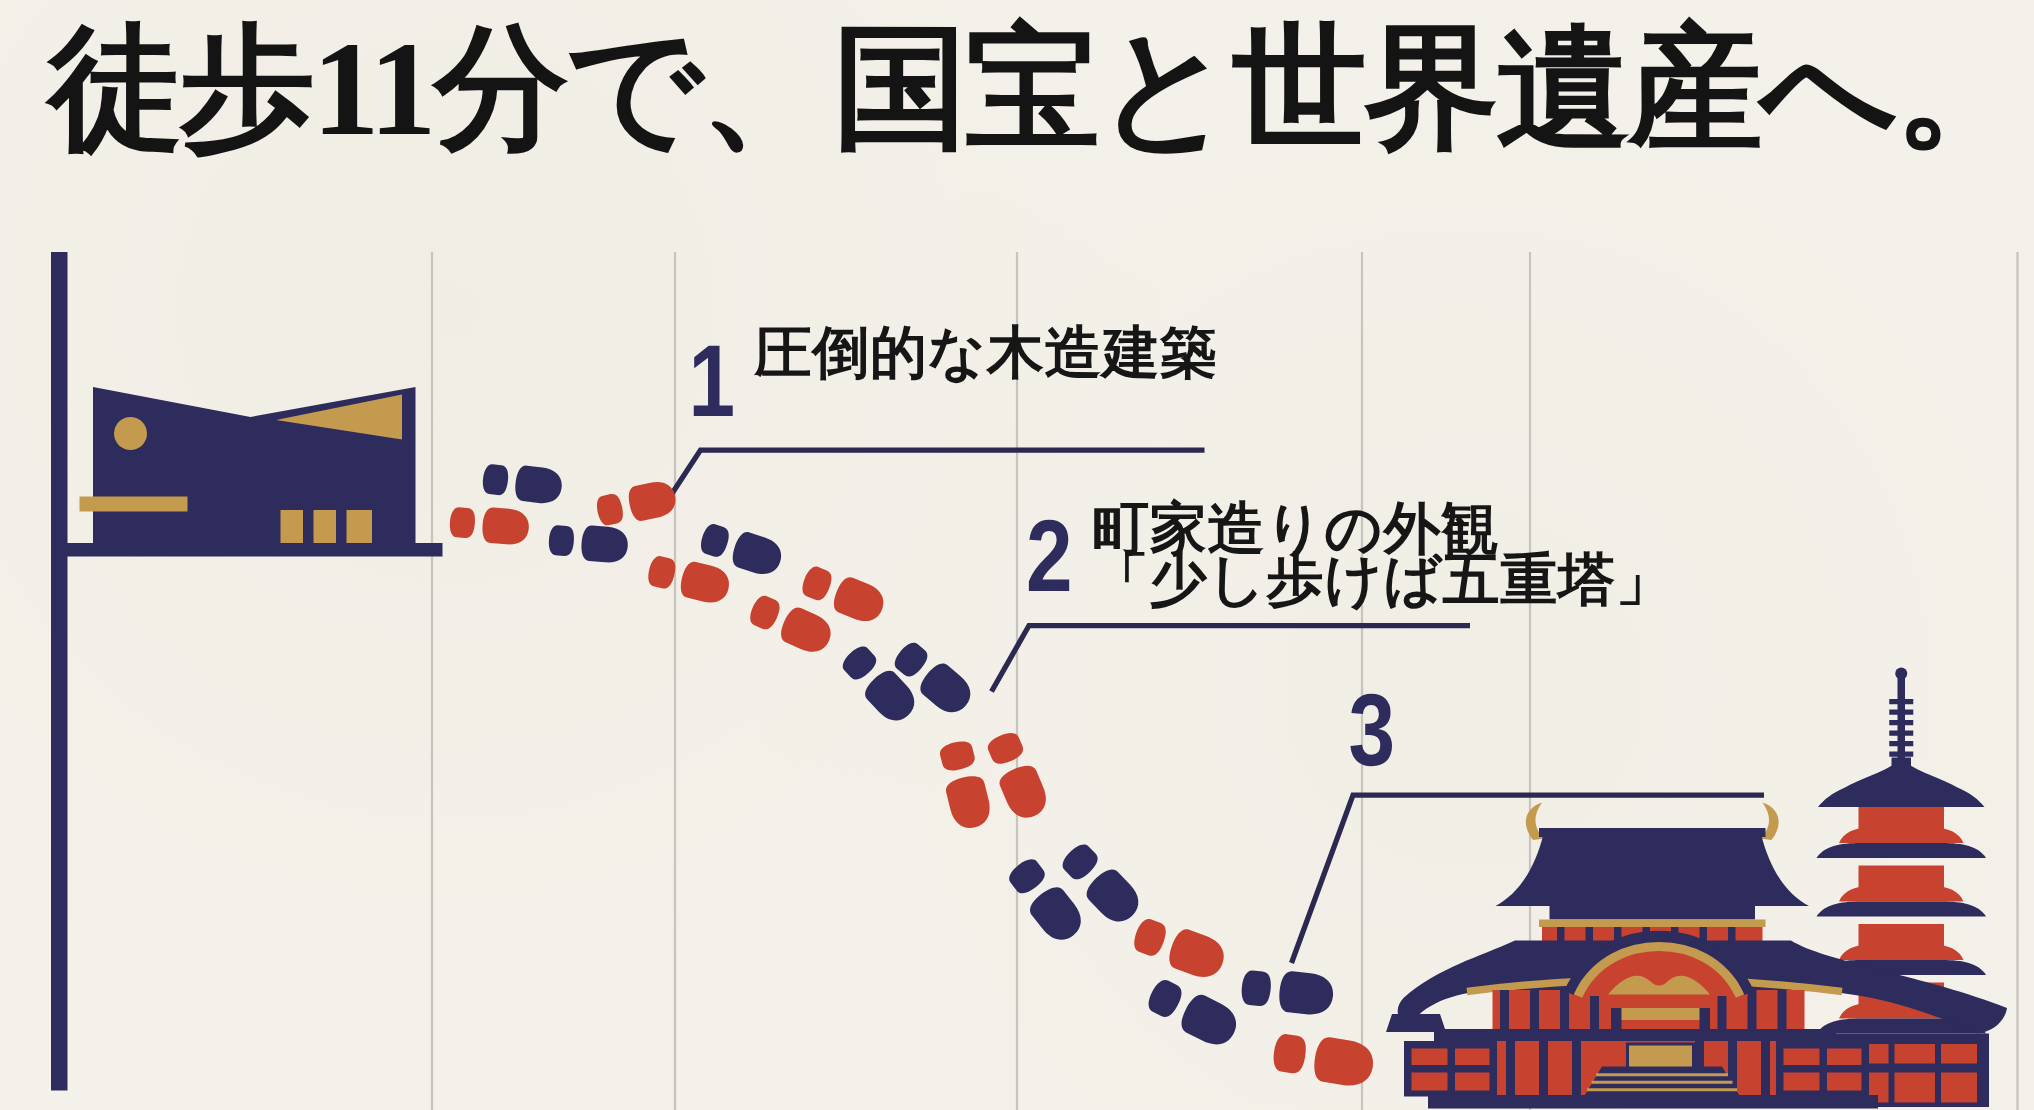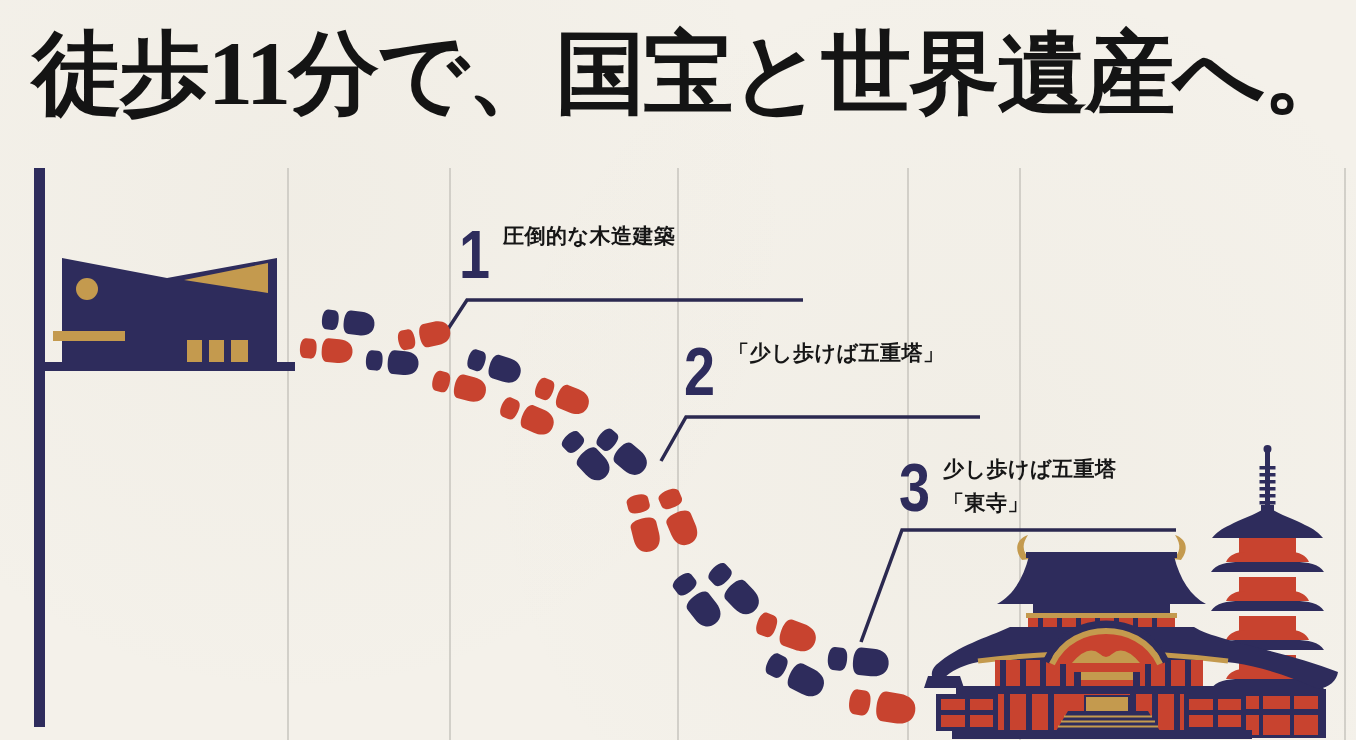--- a/index.html
+++ b/index.html
@@ -5,36 +5,36 @@
   html,body{margin:0;padding:0;}
   .canvas{
     position:relative;width:1356px;height:740px;overflow:hidden;
     background:
       radial-gradient(circle at 22% 28%, rgba(175,165,135,.05), transparent 42%),
       radial-gradient(circle at 72% 62%, rgba(175,165,135,.045), transparent 46%),
       #f4f1ea;
     font-family:"Liberation Sans","DejaVu Sans",sans-serif;
   }
   .headline{
-    position:absolute;left:32px;top:24px;width:1320px;
+    position:absolute;left:32px;top:10px;width:1320px;
     font-family:"Liberation Serif","DejaVu Serif",serif;
     font-weight:700;font-size:90px;line-height:1.12;letter-spacing:-2px;
     color:#141414;white-space:nowrap;
   }
   .art{position:absolute;left:0;top:0;width:1356px;height:740px;}
   .annotation{position:absolute;display:flex;gap:12px;align-items:flex-start;}
   .annotation.pos-1{left:459px;top:219px;}
   .annotation.pos-2{left:684px;top:336px;}
   .annotation.pos-3{left:899px;top:452px;}
   .ann-number{
     width:32px;font-size:68px;font-weight:700;color:#2e2c5c;line-height:.92;
     transform:scaleX(.82);transform-origin:left top;margin-top:4px;text-align:left;
   }
   .ann-text{
-    font-size:21px;font-weight:700;color:#161616;line-height:34px;letter-spacing:.5px;
+    font-size:38px;font-weight:700;color:#161616;line-height:34px;letter-spacing:.5px;
     white-space:nowrap;
   }
 </style>
 </head>
 <body>
 
 <div class="canvas">
 
   <svg class="art" viewBox="0 0 1356 740">
     <defs>
@@ -216,24 +216,21 @@
 
   <div class="annotation pos-1">
     <div class="ann-number">1</div>
     <div class="ann-text">
       <div>圧倒的な木造建築</div>
     </div>
   </div>
   <div class="annotation pos-2">
     <div class="ann-number">2</div>
     <div class="ann-text">
+      <div>町家造りの外観</div>
       <div>「少し歩けば五重塔」</div>
     </div>
   </div>
   <div class="annotation pos-3">
     <div class="ann-number">3</div>
-    <div class="ann-text">
-      <div>少し歩けば五重塔</div>
-      <div>「東寺」</div>
-    </div>
   </div>
 
 </div>
 
 </body></html>

